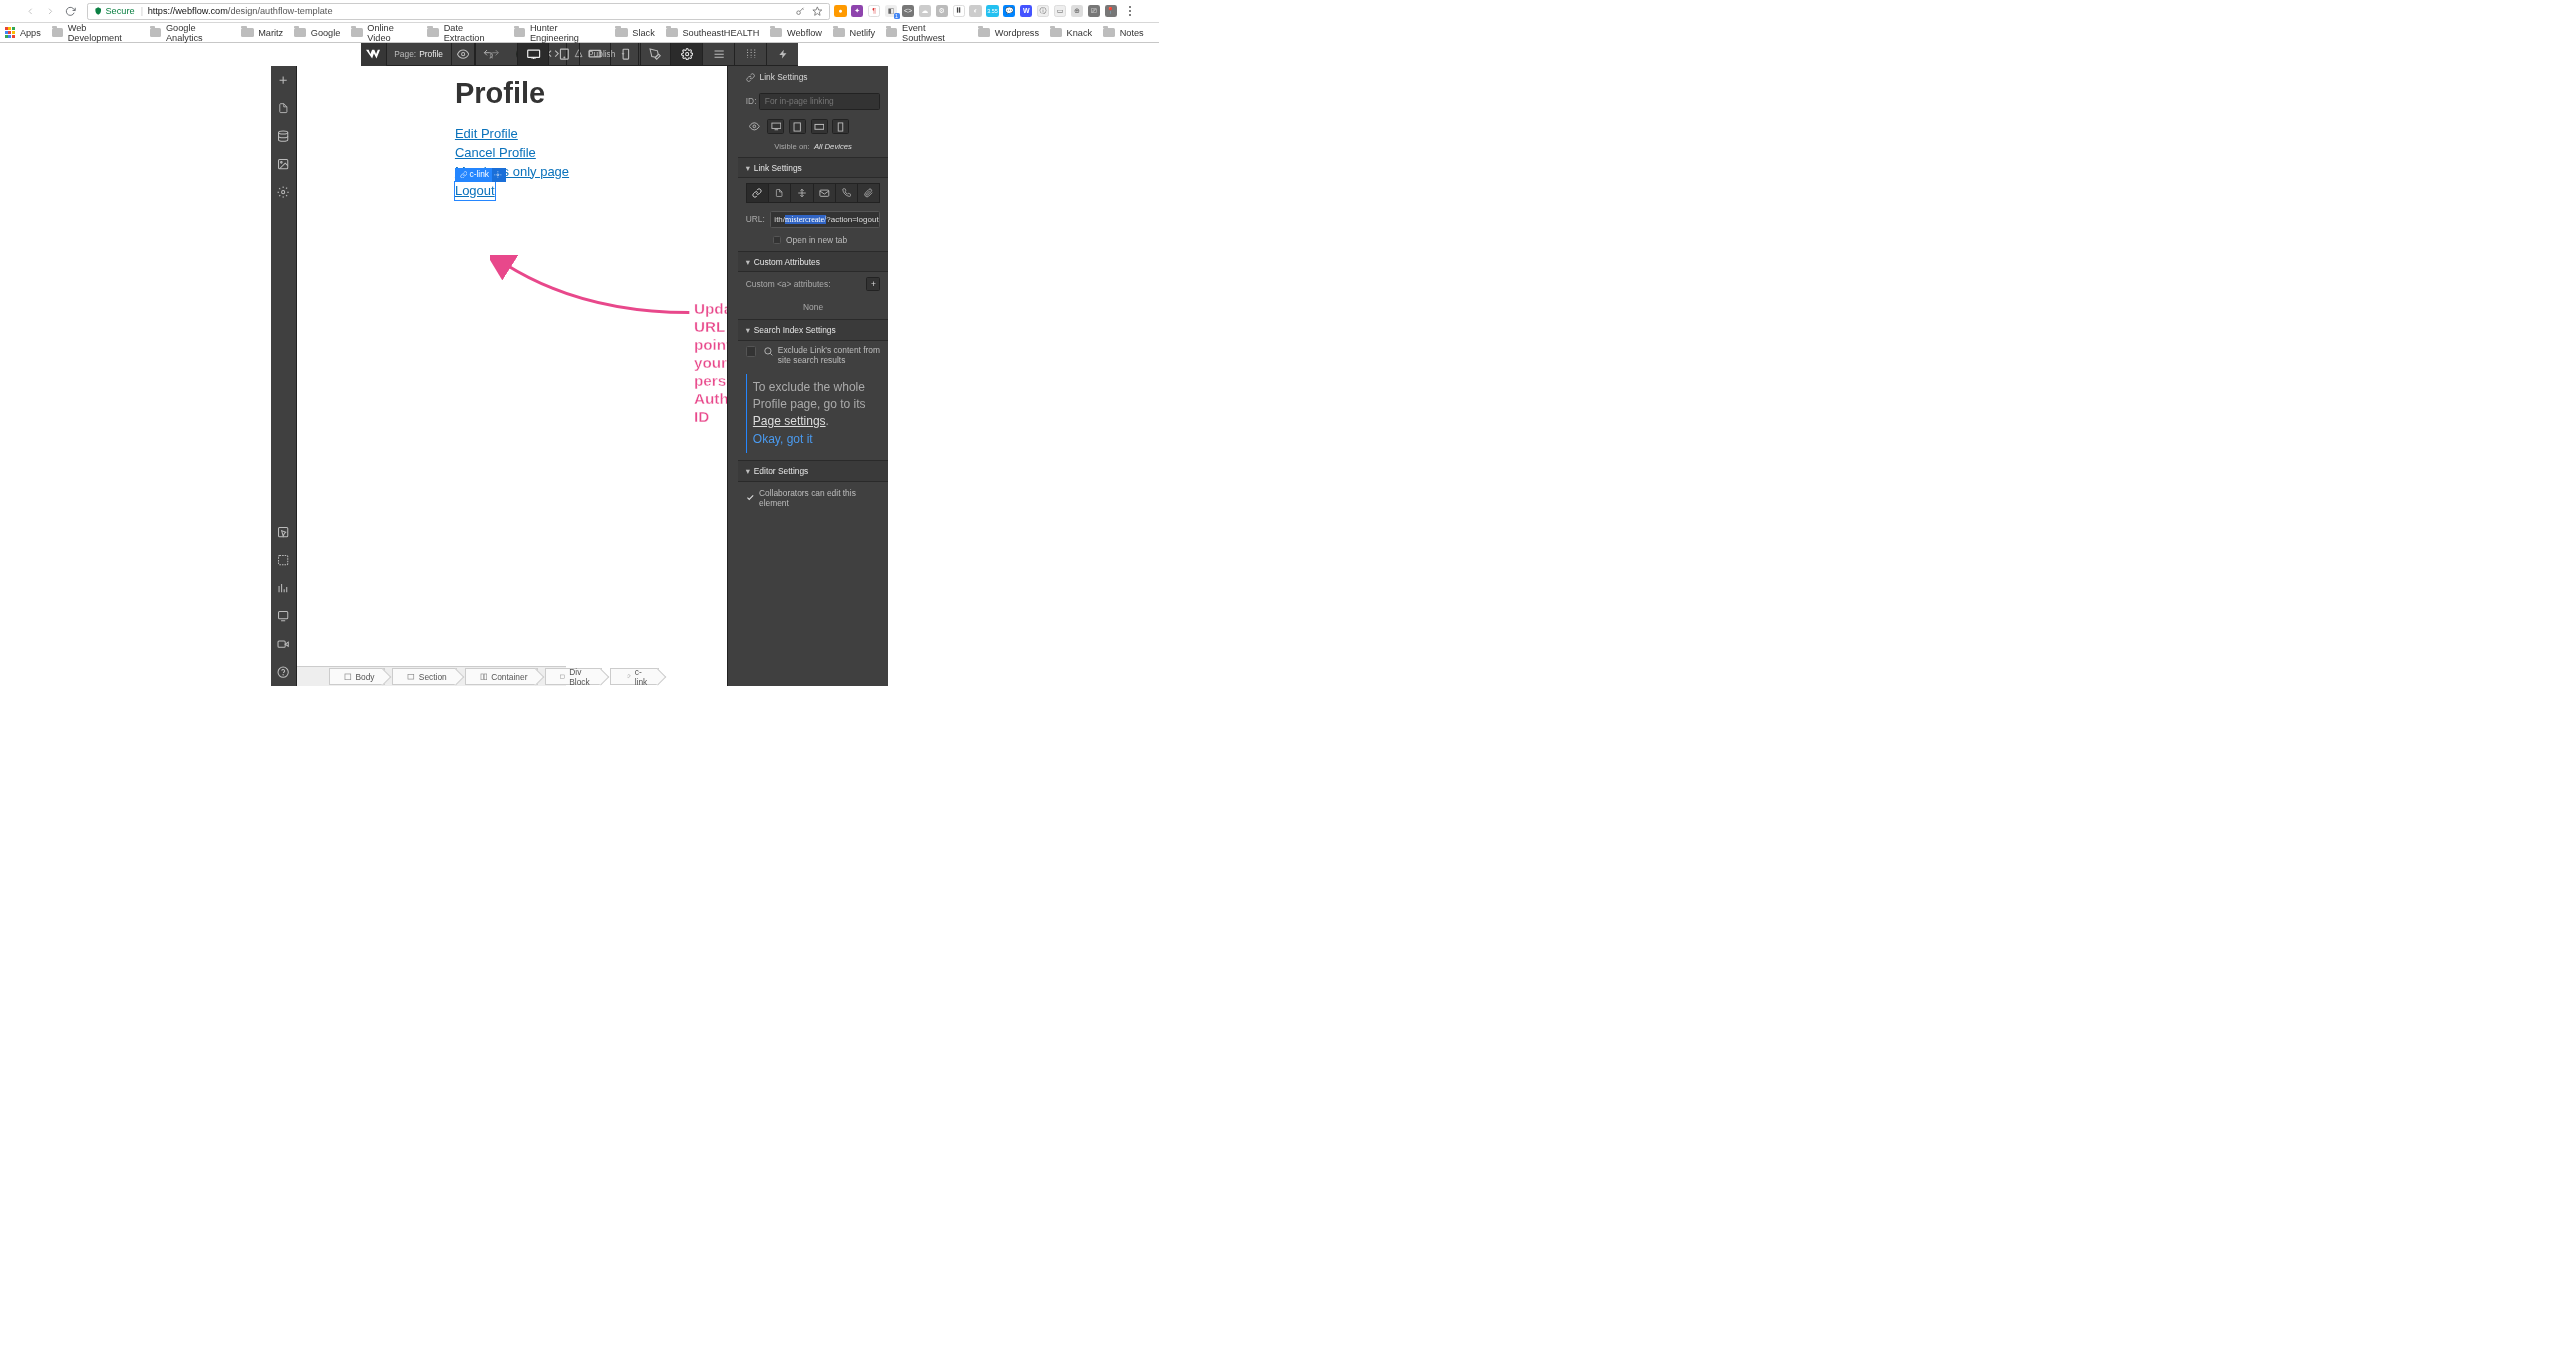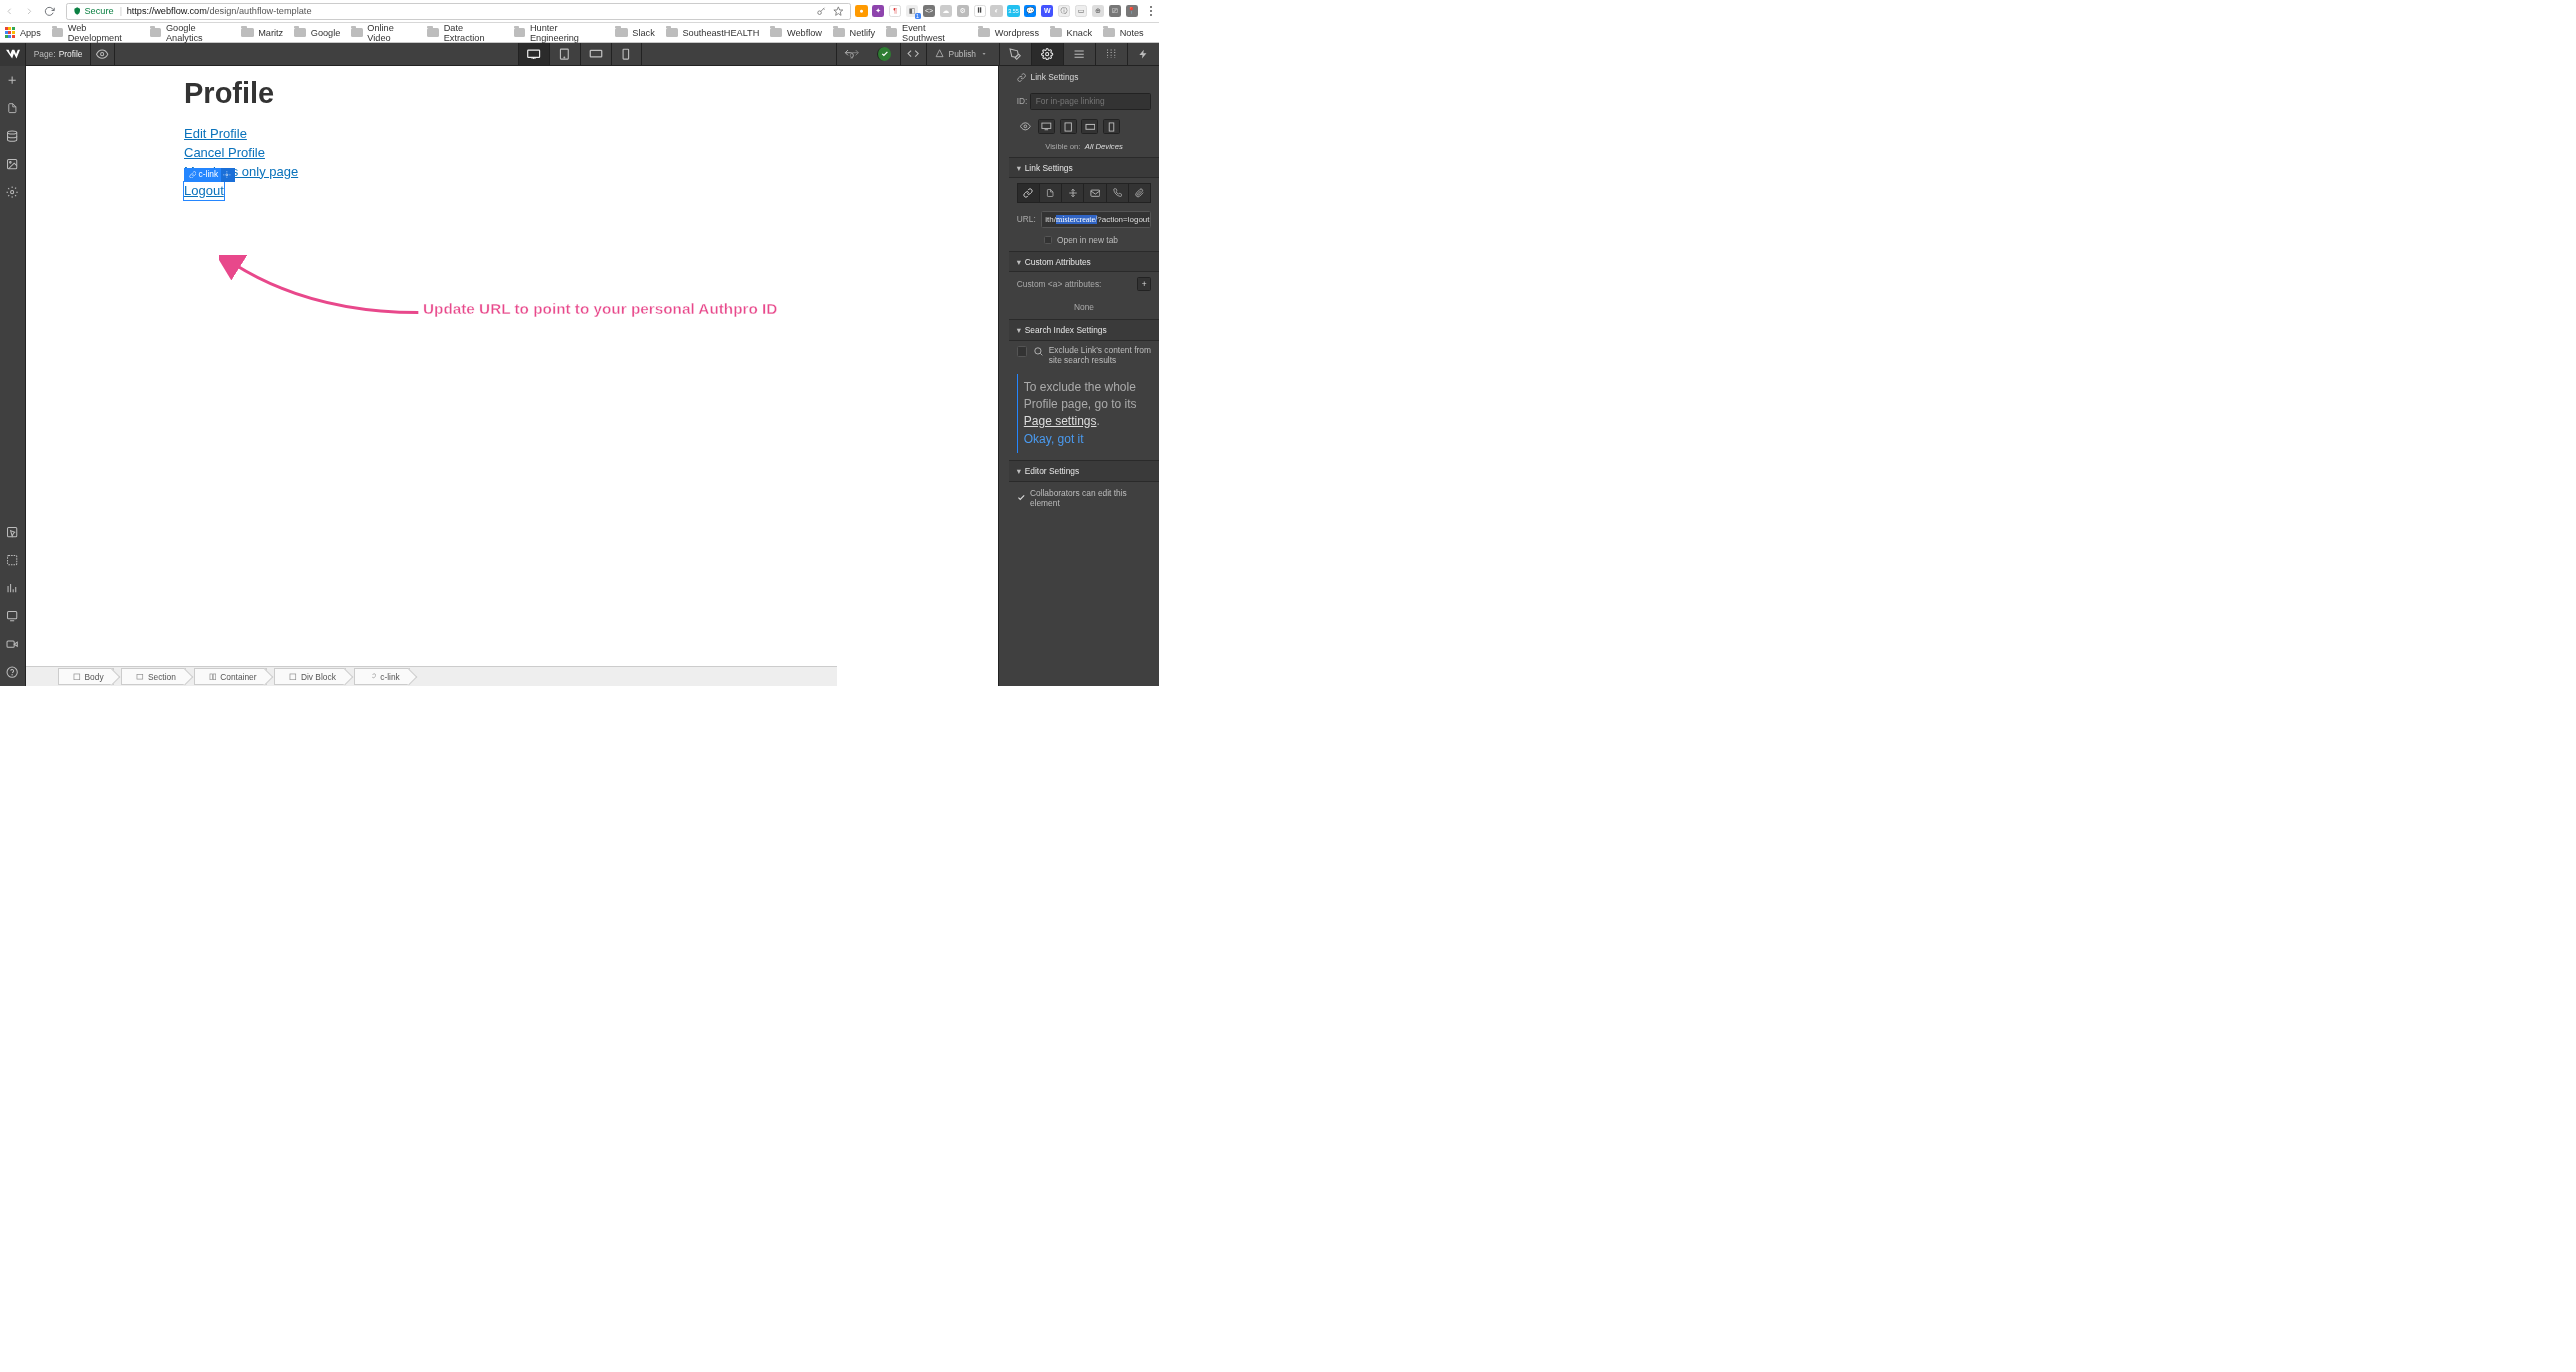--- a/index.html
+++ b/index.html
@@ -1,19 +1,19 @@
 <!DOCTYPE html>
 <html style="font-size:12.3px"><head>
 <meta charset="utf-8">
 <style>
 * { margin: 0; padding: 0; box-sizing: border-box; font-family: -apple-system, BlinkMacSystemFont, "Segoe UI", Helvetica, Arial, sans-serif; }
 body { width: 1159px; height: 686px; overflow: hidden; background: #fff; position: relative; font-size: 10px; }
 
 
-.chrome-toolbar { height: 23px; background: #fff; display: flex; align-items: center; padding: 0 1px; border-bottom: 0.8px solid #d7d7d7; font-size: 9.2px; color: #333; }
+.chrome-toolbar { height: 23px; background: #fff; display: flex; align-items: center; padding: 0 22px; border-bottom: 0.8px solid #d7d7d7; font-size: 9.2px; color: #333; }
 .chrome-nav-btn { width: 17px; height: 17px; display: flex; align-items: center; justify-content: center; color: #5f6368; cursor: pointer; margin-right: 3.1px; }
 .chrome-nav-btn.disabled { color: #bdbdbd; }
 .omnibox { flex: 1; height: 17px; border: 0.8px solid #ccc; border-radius: 2.3px; margin: 0 4.6px; display: flex; align-items: center; padding: 0 6.1px; background: #fff; }
 .secure-lock { color: #0b8043; font-weight: 400; margin-right: 6.1px; display: flex; align-items: center; }
 .secure-lock svg { margin-right: 3.1px; }
 .omnibox-url { color: #555; }
 .omnibox-url .domain { color: #111; }
 .omnibox-right { margin-left: auto; display: flex; align-items: center; gap: 6.1px; color: #7a7a7a; }
 .ext-icons { display: flex; align-items: center; gap: 4.6px; padding-right: 3.1px; }
 .ext-ic { width: 12.3px; height: 12.3px; border-radius: 2.3px; display: inline-flex; align-items: center; justify-content: center; font-size: 7px; color: #fff; }
@@ -23,21 +23,21 @@
 .bookmarks-bar { height: 20px; background: #fff; display: flex; align-items: center; padding: 0 4.6px; border-bottom: 0.8px solid #c7c7c7; font-size: 9.2px; color: #333; }
 .bm { display: flex; align-items: center; margin-right: 10.7px; cursor: pointer; }
 .bm .folder { width: 12.3px; height: 9.2px; background: #bdbdbd; border-radius: 1.5px; margin-right: 4.6px; position: relative; }
 .bm .folder::before { content:""; position:absolute; top:-2.3px; left:0; width:5.4px; height:2.3px; background:#bdbdbd; border-radius:0.8px 0.8px 0 0; }
 .bm .apps { width:10.7px; height:10.7px; display:grid; grid-template-columns:1fr 1fr 1fr; grid-template-rows:1fr 1fr 1fr; gap:0.8px; margin-right:4.6px; }
 .bm .apps span:nth-child(1){background:#ea4335;} .bm .apps span:nth-child(2){background:#fbbc04;} .bm .apps span:nth-child(3){background:#34a853;}
 .bm .apps span:nth-child(4){background:#4285f4;} .bm .apps span:nth-child(5){background:#ea4335;} .bm .apps span:nth-child(6){background:#fbbc04;}
 .bm .apps span:nth-child(7){background:#34a853;} .bm .apps span:nth-child(8){background:#4285f4;} .bm .apps span:nth-child(9){background:#ea4335;}
 
 
-.designer { position: absolute; top: 43px; left: 0; right: 0; bottom: 0; display: flex; flex-direction: column; }
+.designer { position: absolute; top: 43px; left: 0; right: 0; bottom: 0; display: flex; flex-direction: column; align-items: center; }
 
 .top-bar { height: 23px; background: #404040; display: flex; align-items: center; color: #bdbdbd; font-size: 8.4px; position: relative; border-bottom: 0.8px solid #222; }
 .top-left { display: flex; align-items: center; height: 100%; }
 .logo { width: 26px; height: 23px; background: #363636; display: flex; align-items: center; justify-content: center; border-right: 0.8px solid #222; }
 .logo svg { width: 14px; height: 14px; }
 .page-label { padding: 0 7.7px; display: flex; align-items: center; height: 100%; cursor: pointer; }
 .page-label b { color: #eee; font-weight: 400; margin-left: 3.1px; }
 .eye-btn { width: 24.5px; height: 23px; display: flex; align-items: center; justify-content: center; border-left: 0.8px solid #222; border-right: 0.8px solid #222; cursor: pointer; }
 
 .device-switch { position: absolute; left: 50%; transform: translateX(-50%); display: flex; height: 100%; }

